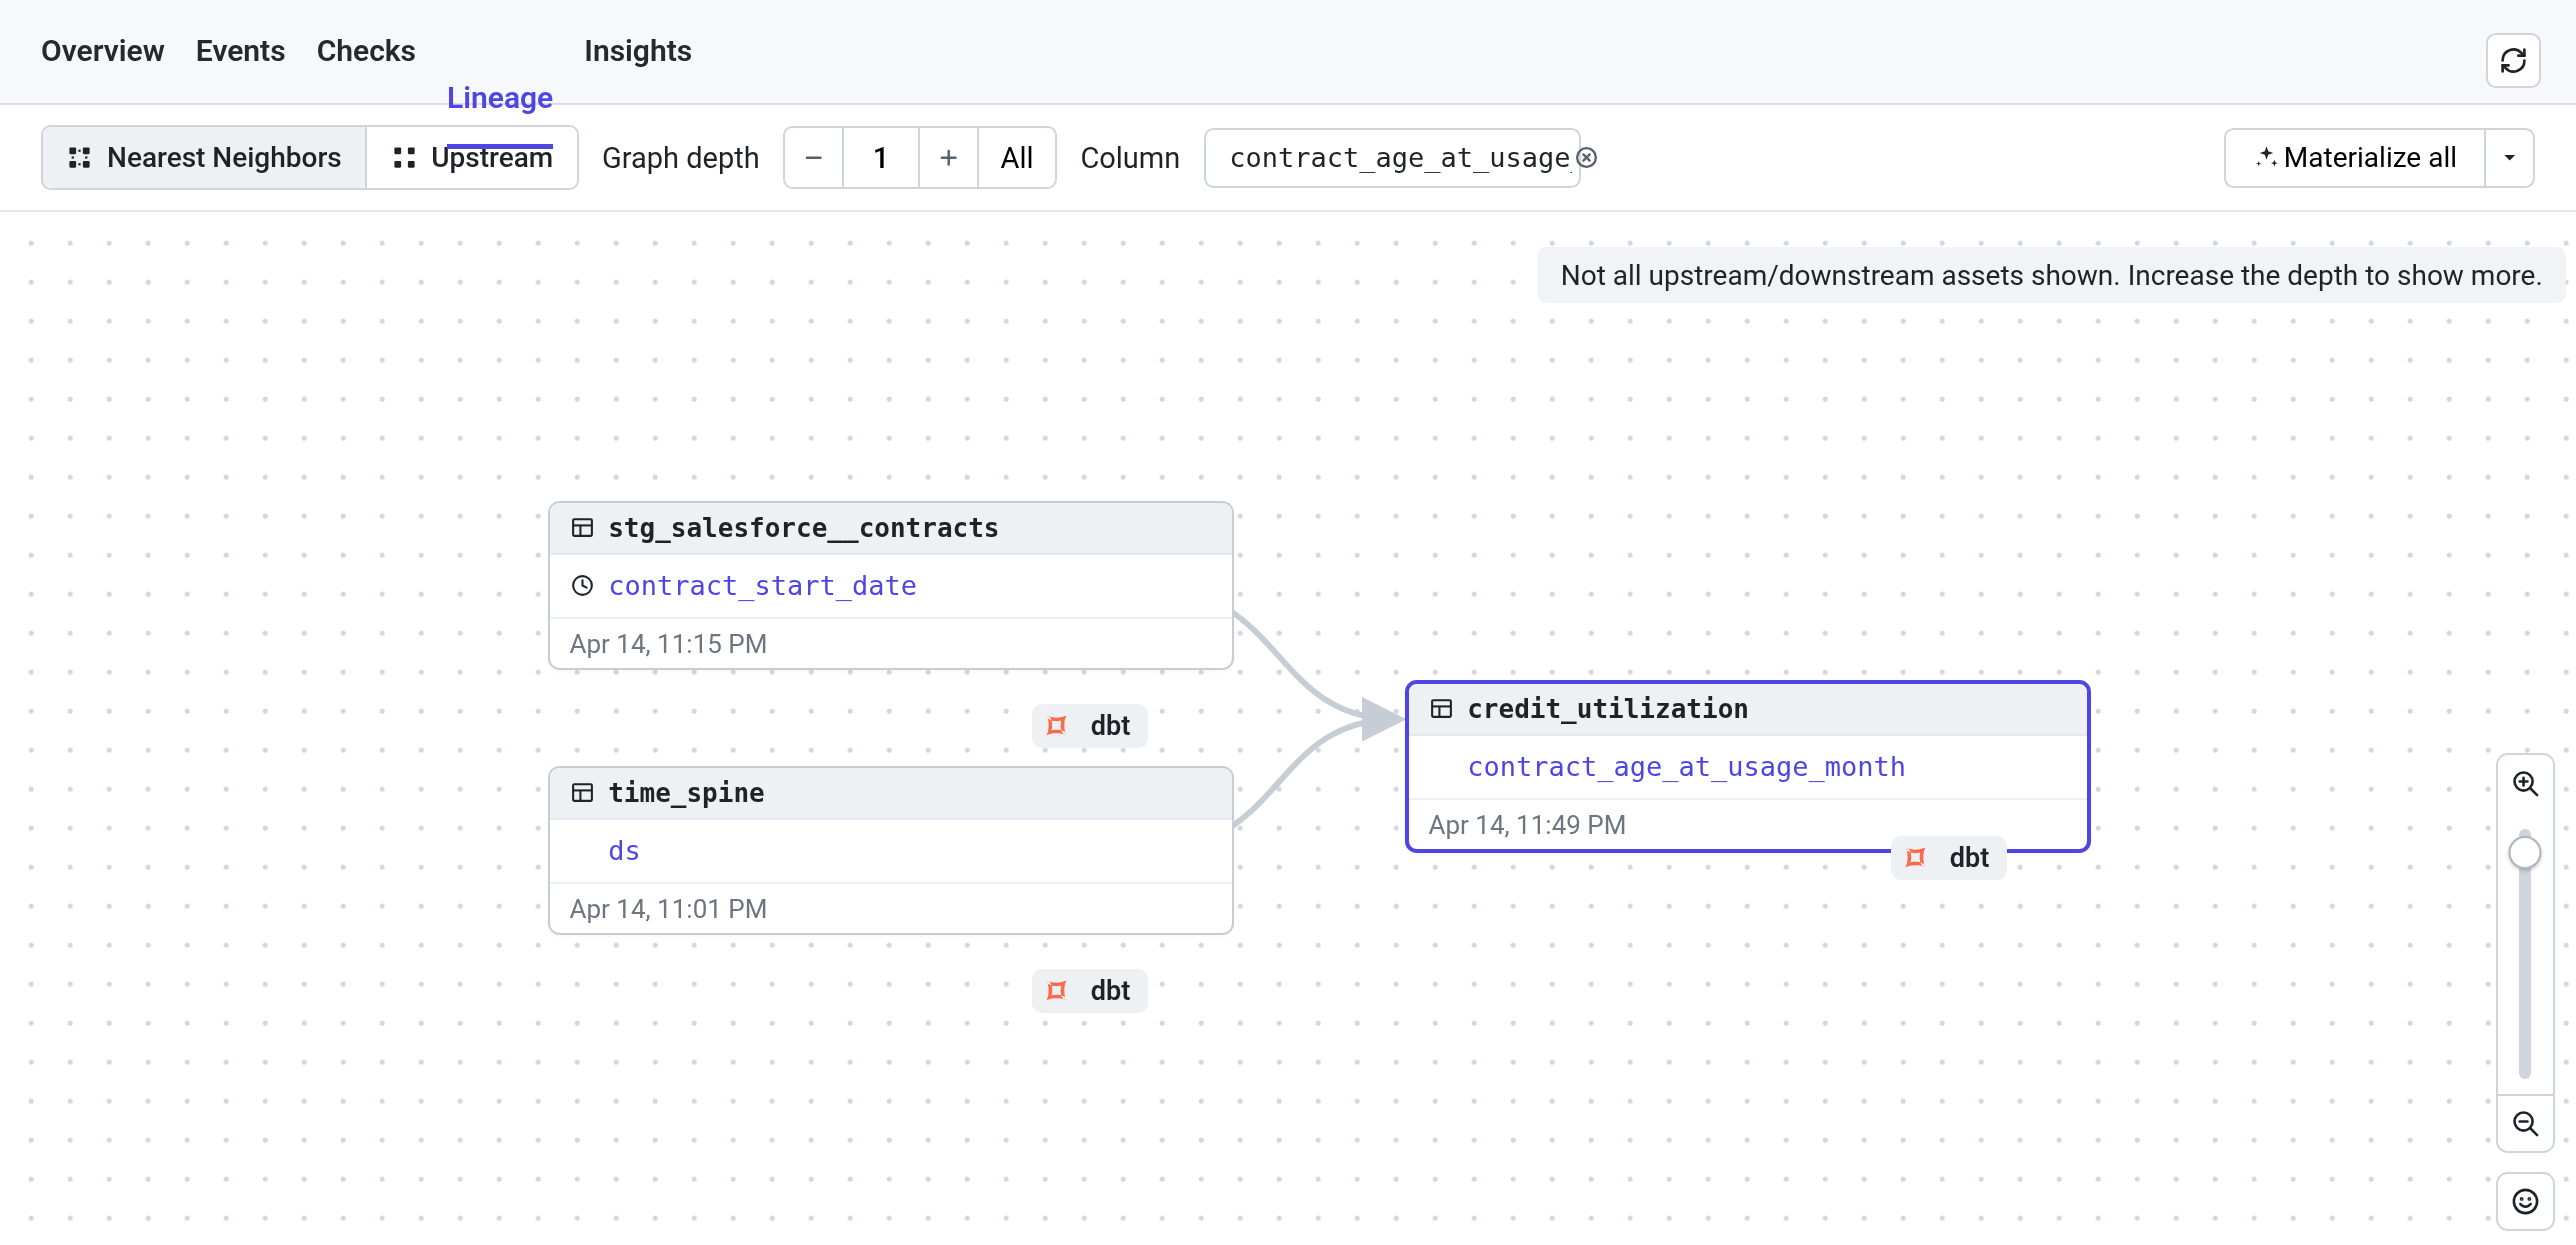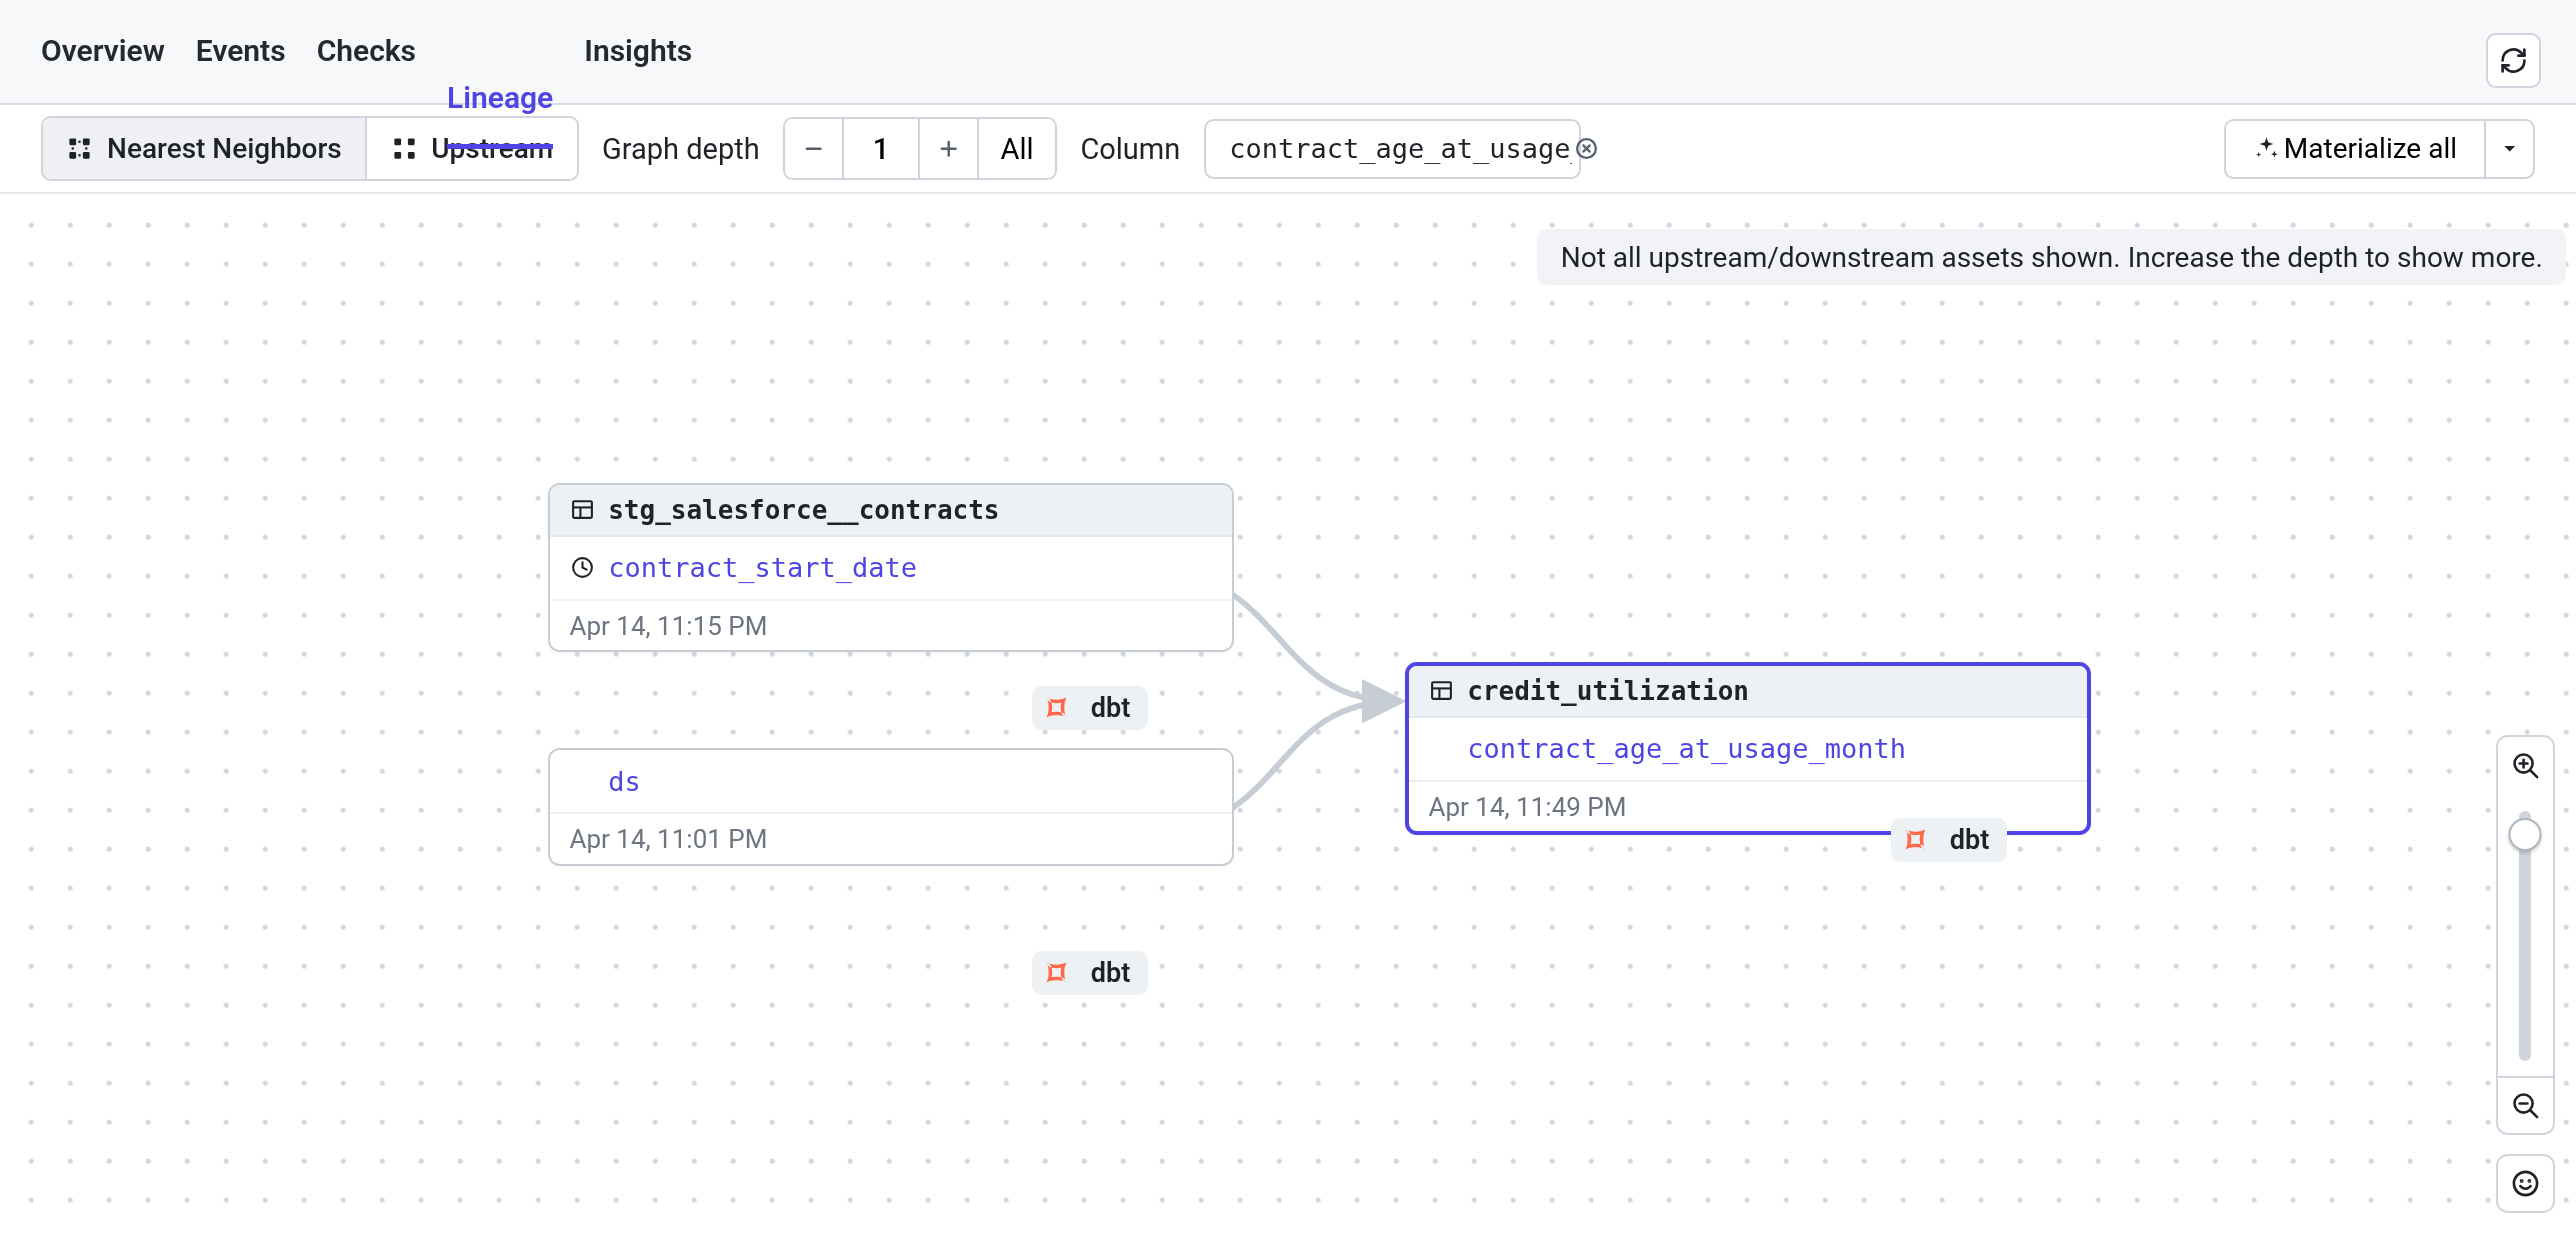--- a/index.html
+++ b/index.html
@@ -29,21 +29,21 @@
     position: absolute; right: 35px; top: 33px;
     width: 55px; height: 55px;
     border: 2px solid #d0d5dd; border-radius: 9.8px;
     background: #fff;
     display: flex; align-items: center; justify-content: center;
     cursor: pointer;
   }
 
   
   .toolbar {
-    height: 89px;
+    height: 107px;
     background: #fff;
     border-bottom: 2px solid #e4e8ee;
     display: flex;
     align-items: center;
     padding: 0 41px;
     gap: 23.4px;
   }
   .segmented {
     display: flex;
     border: 2px solid #d0d5dd;
@@ -343,20 +343,30 @@
   <div class="dbt-badge" style="left:1032px; top:492px;">
     <span class="dbt-logo ico">
       <svg width="29" height="29" viewBox="0 0 24 24" fill="#ff694a">
           <path d="M4 4c6 0 6 16 0 16 2-4 2-12 0-16zM20 4c-6 0-6 16 0 16-2-4-2-12 0-16zM4 4c0 6 16 6 16 0-4 2-12 2-16 0zM4 20c0-6 16-6 16 0-4-2-12-2-16 0z"></path>
         </svg>
     </span>
     <span>dbt</span>
   </div>
 
   <div class="node" style="left:548px; top:554px;">
+    <div class="node-hd">
+      <span class="ico">
+        <svg width="25" height="25" viewBox="0 0 24 24" fill="none" stroke="#1f2328" stroke-width="2">
+            <rect x="3" y="4" width="18" height="16" rx="1"></rect>
+            <line x1="3" y1="10" x2="21" y2="10"></line>
+            <line x1="10" y1="10" x2="10" y2="20"></line>
+          </svg>
+      </span>
+      <span>time_spine</span>
+    </div>
     <div class="node-col">
       <span class="pad"></span>
       <span>ds</span>
     </div>
     <div class="node-ft">Apr 14, 11:01 PM</div>
   </div>
   <div class="dbt-badge" style="left:1032px; top:757px;">
     <span class="dbt-logo ico">
       <svg width="29" height="29" viewBox="0 0 24 24" fill="#ff694a">
           <path d="M4 4c6 0 6 16 0 16 2-4 2-12 0-16zM20 4c-6 0-6 16 0 16-2-4-2-12 0-16zM4 4c0 6 16 6 16 0-4 2-12 2-16 0zM4 20c0-6 16-6 16 0-4-2-12-2-16 0z"></path>

